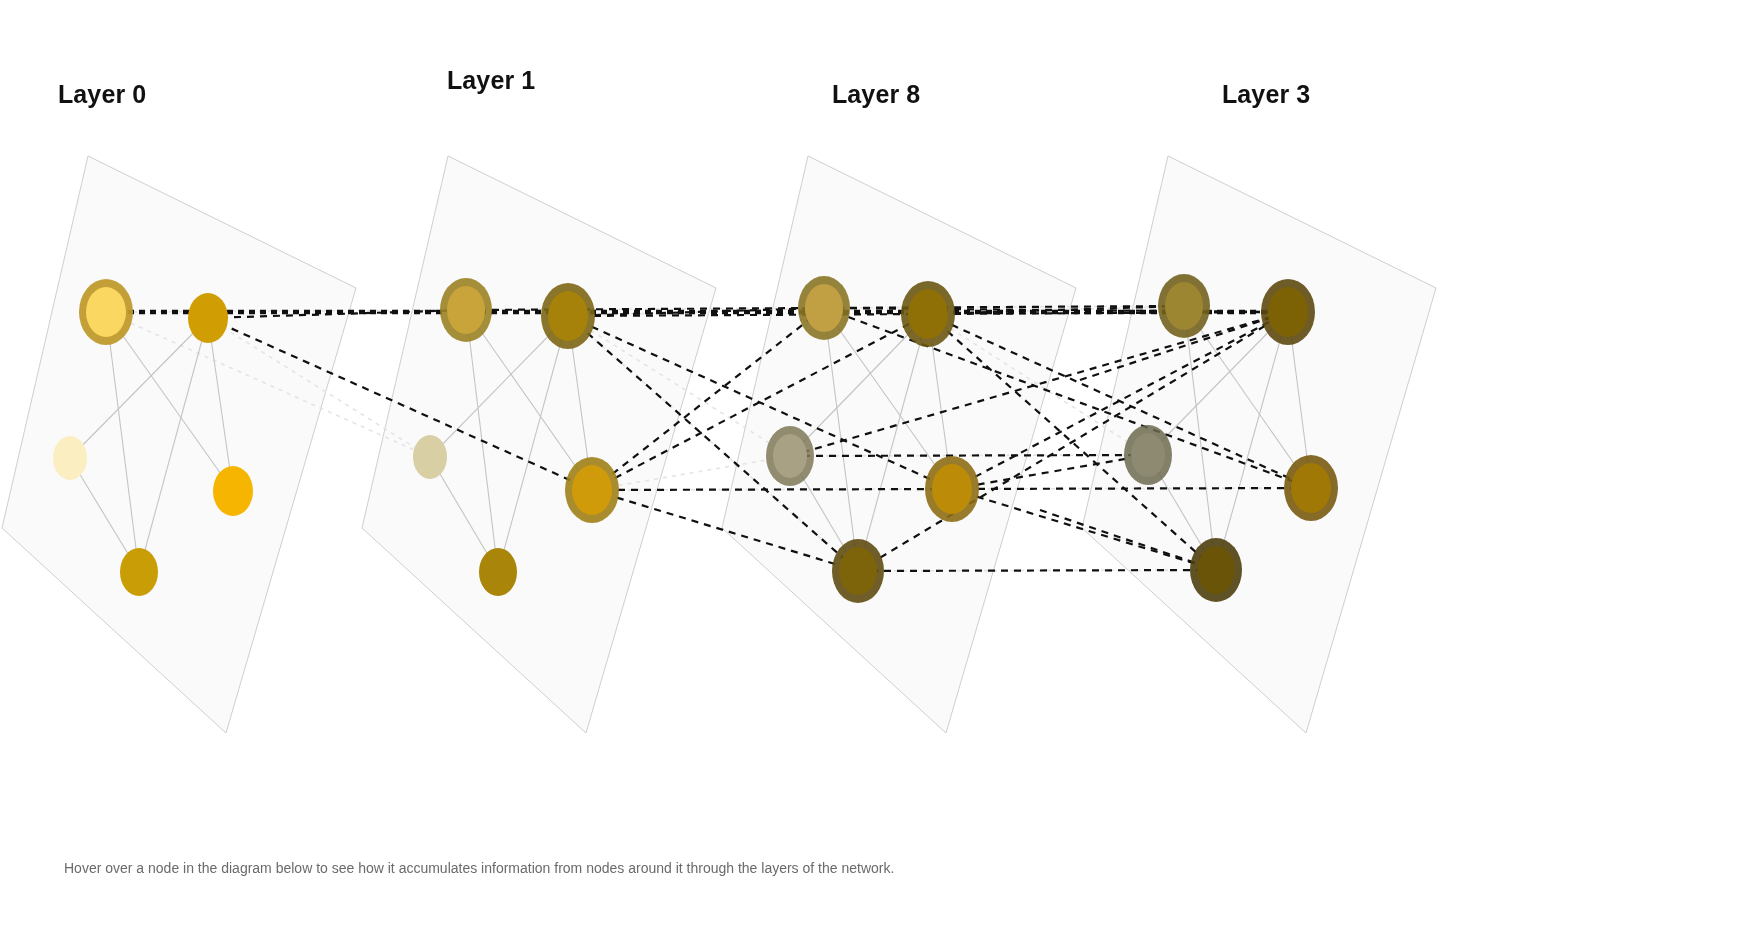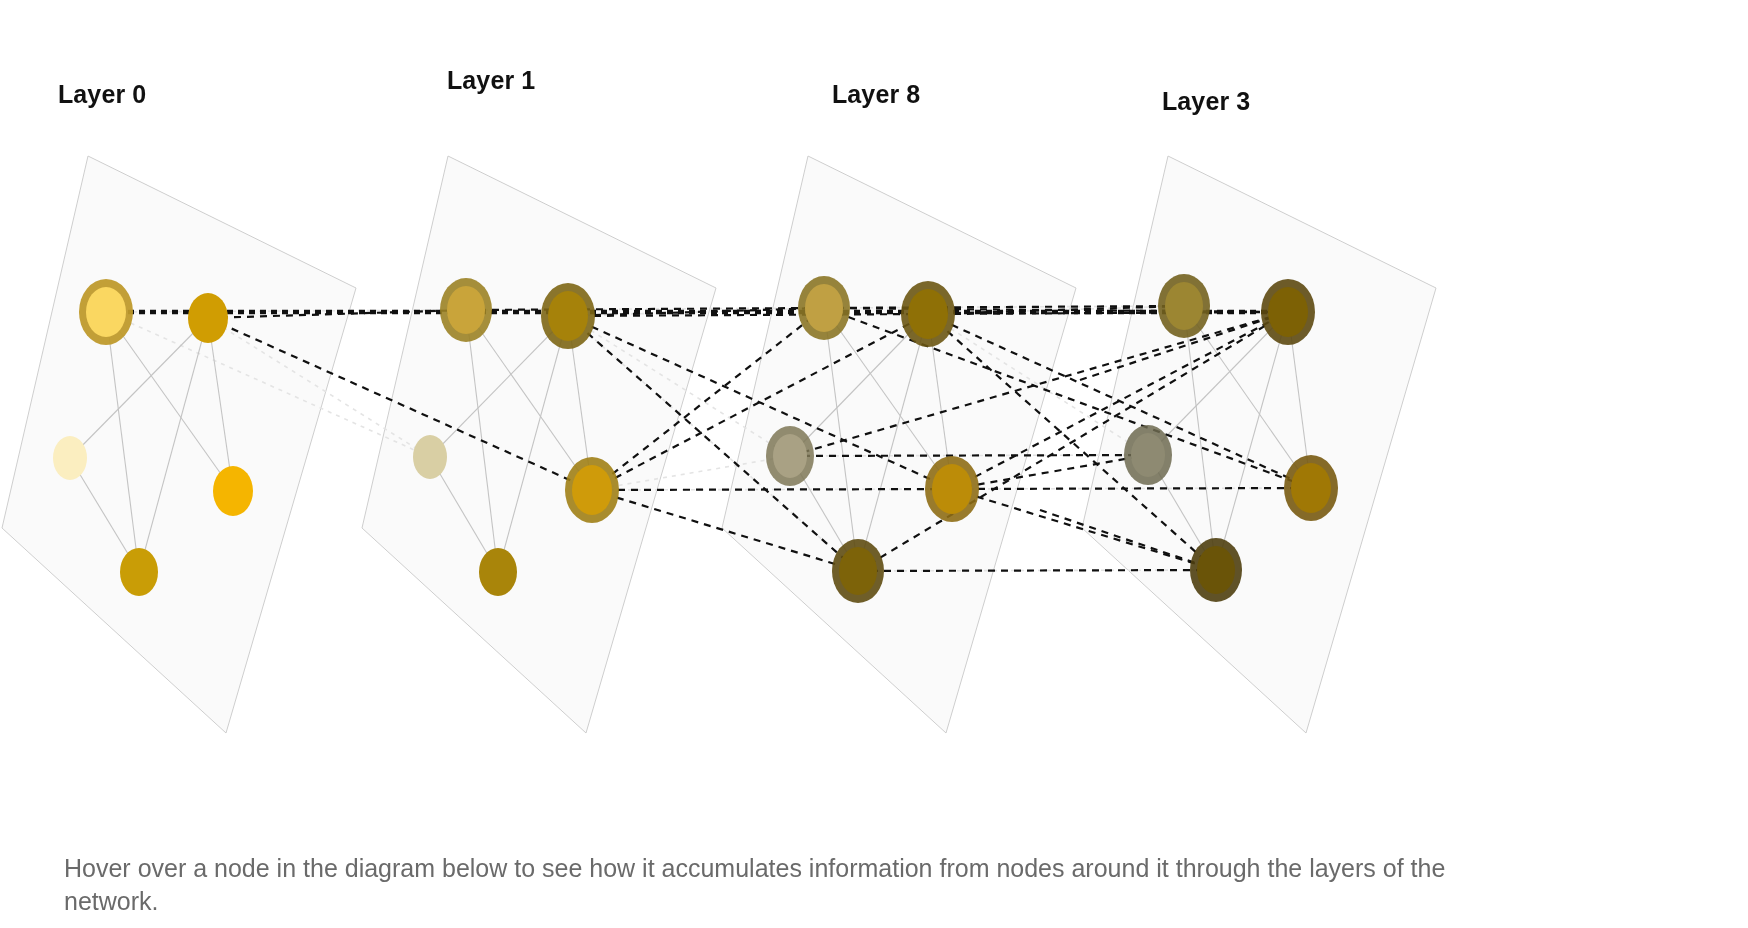--- a/index.html
+++ b/index.html
@@ -17,34 +17,34 @@
   }
 
   #netsvg{position:absolute;left:0;top:0;width:1748px;height:790px;}
 
   .caption{
     position:absolute;
     left:64px;
     top:852px;
     width:1390px;
     font-family:"Liberation Sans",sans-serif;
-    font-size:25px;
+    font-size:14px;
     line-height:33px;
     color:#6a6a6a;
   }
 </style>
 </head>
 <body>
 
 <div id="stage">
 
   <div class="layer-label" style="left:58px;top:80px;">Layer 0</div>
   <div class="layer-label" style="left:447px;top:66px;">Layer 1</div>
   <div class="layer-label" style="left:832px;top:80px;">Layer 8</div>
-  <div class="layer-label" style="left:1162px;top:80px;margin-top:7px;">Layer 3</div>
+  <div class="layer-label" style="left:1222px;top:80px;">Layer 3</div>
 
   <svg id="netsvg" viewBox="0 0 1748 790">
     <g id="planes">
         <polygon points="88,156 356,288 226,733 2,528" fill="#fafafa" stroke="#c9c9c9" stroke-width="1" opacity="0.9"></polygon>
         <polygon points="448,156 716,288 586,733 362,528" fill="#fafafa" stroke="#c9c9c9" stroke-width="1" opacity="0.9"></polygon>
         <polygon points="808,156 1076,288 946,733 722,528" fill="#fafafa" stroke="#c9c9c9" stroke-width="1" opacity="0.9"></polygon>
         <polygon points="1168,156 1436,288 1306,733 1082,528" fill="#fafafa" stroke="#c9c9c9" stroke-width="1" opacity="0.9"></polygon>
       </g>
     <g id="faint-edges">
         <line x1="106" y1="312" x2="466" y2="310" stroke="#e4e4e4" stroke-width="1.6" stroke-dasharray="4 5"></line>

